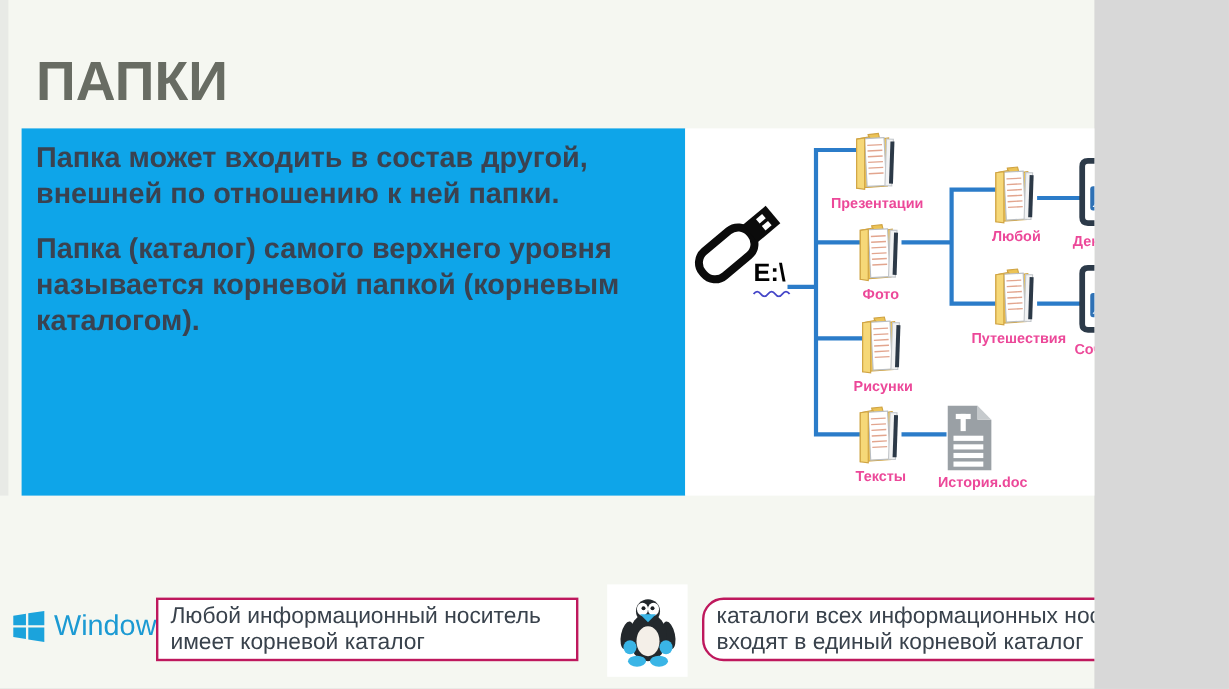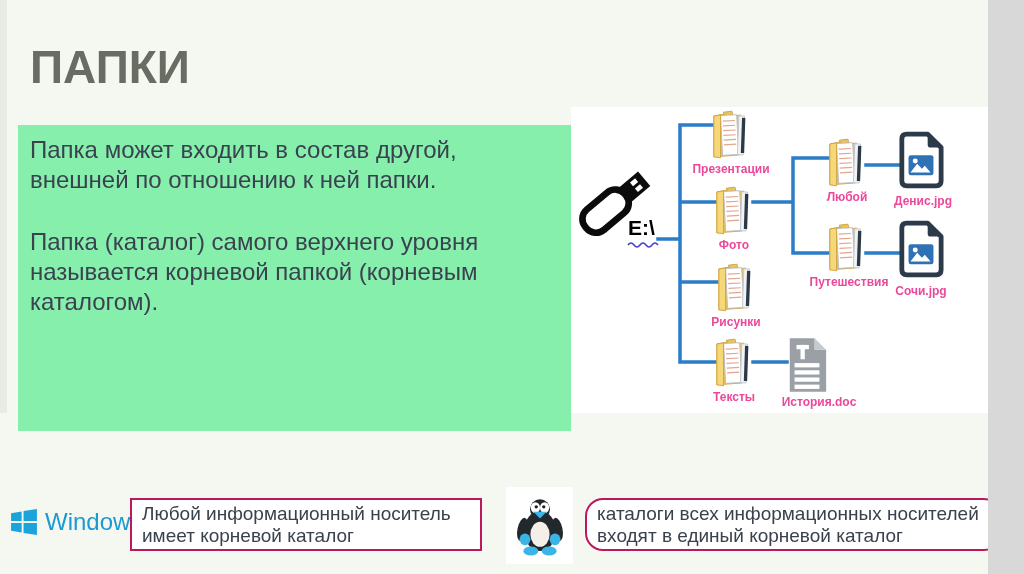--- a/index.html
+++ b/index.html
@@ -1,23 +1,23 @@
 <!DOCTYPE html>
 <html><head>
 <meta charset="utf-8">
 <style>
   html,body{margin:0;padding:0;background:#d8d8d8;}
-  .slide{position:relative;width:988px;height:574px;background:#f5f7f1;overflow:hidden;
+  .slide{position:relative;width:912px;height:574px;background:#f5f7f1;overflow:hidden;
          font-family:"Liberation Sans",sans-serif;}
   .left-strip{position:absolute;left:0;top:0;width:7px;height:413px;background:#e8eae6;}
   .title{position:absolute;left:30px;top:40px;font-size:46px;font-weight:700;color:#686c63;margin:0;}
-  .text-panel{position:absolute;left:18px;top:125px;width:553px;height:306px;background:#86efac;
-              box-sizing:border-box;padding:10px 12px;}
+  .text-panel{position:absolute;left:18px;top:107px;width:553px;height:306px;background:#0ea5e9;
+              box-sizing:border-box;padding:10px 12px;font-weight:bold;}
   .text-panel p{margin:0;font-size:24px;line-height:30px;color:#3a4250;}
-  .text-panel p + p{margin-top:32px;}
+  .text-panel p + p{margin-top:16px;}
   .diagram-panel{position:absolute;left:571px;top:107px;width:422px;height:306px;background:#ffffff;}
   .connector-svg{position:absolute;left:0;top:0;}
   .dlabel{position:absolute;transform:translateX(-50%);font-weight:700;font-size:12px;
           color:#ec4899;white-space:nowrap;}
   .drive-label{position:absolute;left:57px;top:109px;font-weight:700;font-size:21px;color:#000;}
   .squiggle{position:absolute;left:56px;top:134px;}
   .icon-abs{position:absolute;}
   .footer-windows{position:absolute;left:10px;top:508px;display:flex;align-items:center;}
   .windows-word{font-size:24px;color:#1b9ad3;margin-left:7px;}
   .note-box{position:absolute;top:498px;height:53px;background:#fff;border:2px solid #be185d;

